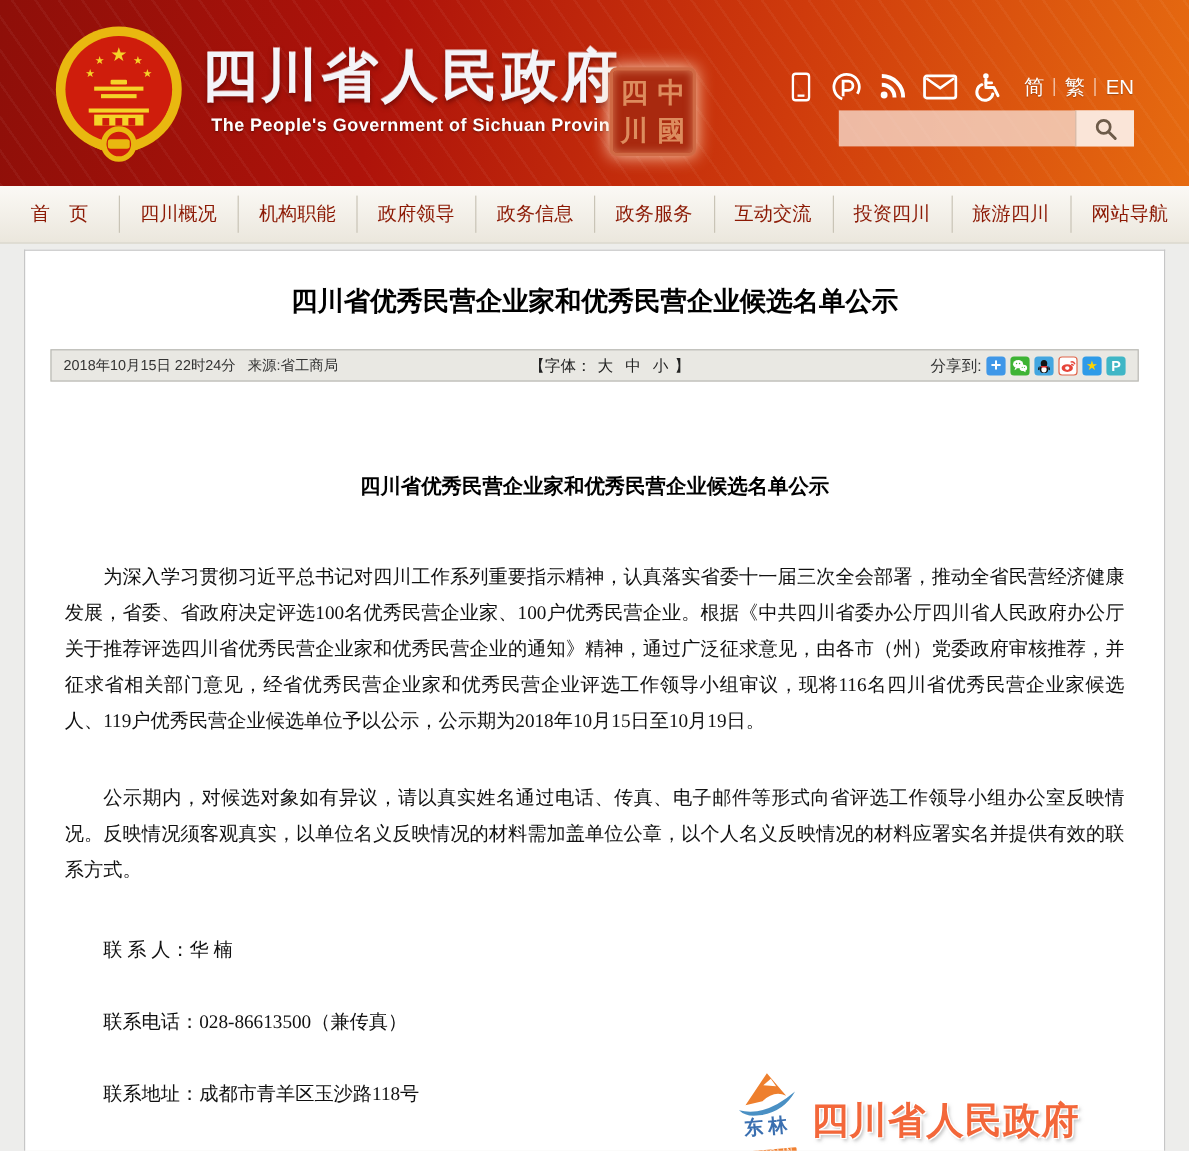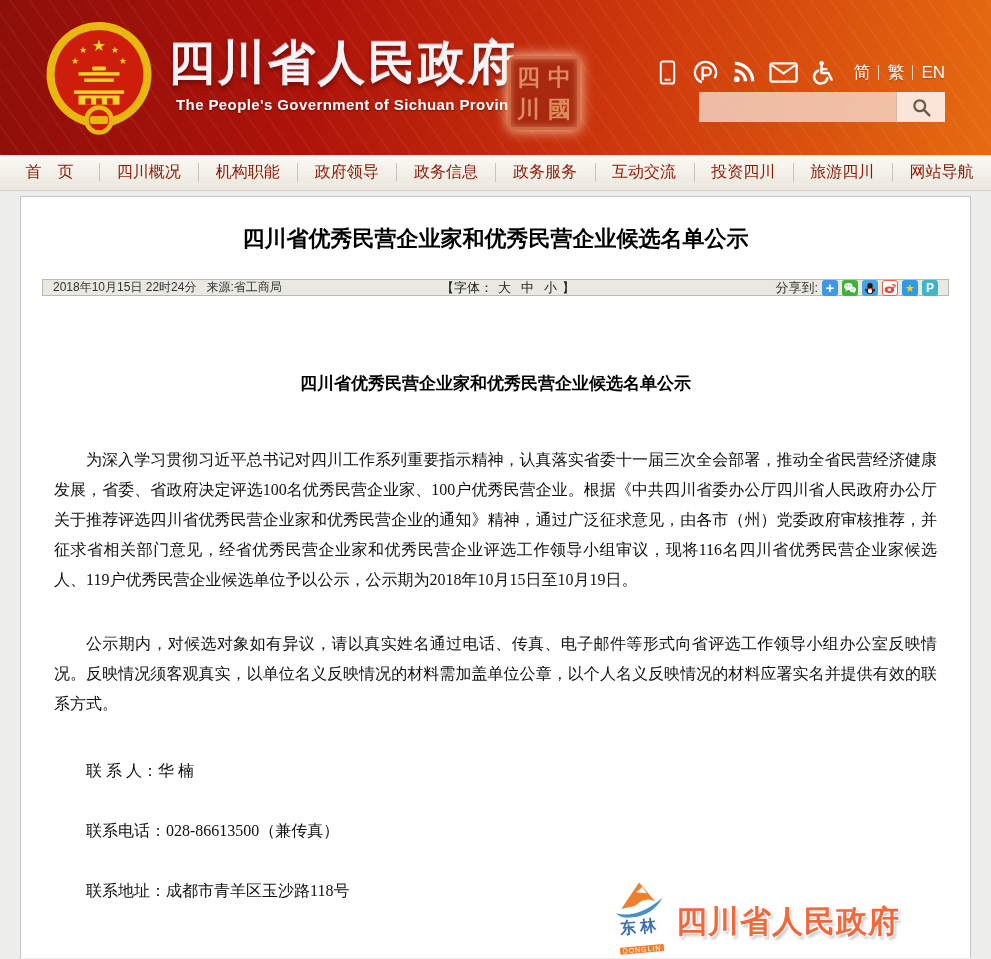--- a/index.html
+++ b/index.html
@@ -34,33 +34,33 @@
   .searchbox { position:absolute; top:92px; right:46px; width:246px; height:30px;
     display:flex; background:rgba(246,221,207,.78); }
   .search-input { flex:1; min-width:0; background:transparent; border:none; outline:none;
     padding:0 9px; font-size:14px; color:#5a3a2a; }
   .search-btn { flex:0 0 49px; background:rgba(251,235,224,.85);
     border-left:1px solid rgba(150,100,70,.35); display:flex; align-items:center;
     justify-content:center; cursor:pointer; }
   .search-btn svg { width:21px; height:21px; }
 
   
-  .nav { height:36px; display:flex; background:linear-gradient(#fbf9f5,#ebe7dd);
+  .nav { height:48px; display:flex; background:linear-gradient(#fbf9f5,#ebe7dd);
     border-bottom:1px solid #d6d2c6; }
   .nav-item { flex:1; display:flex; align-items:center; justify-content:center;
     font-size:16px; color:#8c1a05; text-decoration:none; cursor:pointer; position:relative; }
   .nav-item + .nav-item::before { content:""; position:absolute; left:0; top:8px; bottom:8px;
     width:1px; background:#c9c4b6; }
 
   
   .panel { margin:5px 20px 0; height:762px; background:#fff;
     border:1px solid #c6c6c6; border-bottom:none; position:relative; overflow:hidden; }
   .page-title { margin-top:27px; text-align:center; font-size:22px; font-weight:bold; color:#000; }
 
-  .metabar { margin:25px 21px 0; height:17px; background:#e9e8e3; border:1px solid #b9b9b4;
+  .metabar { margin:25px 21px 0; height:27px; background:#e9e8e3; border:1px solid #b9b9b4;
     display:flex; align-items:center; padding:0 10px; font-size:12px; color:#333; }
   .meta-left { flex:0 0 388px; display:flex; gap:10px; white-space:nowrap; }
   .meta-center { flex:1; font-size:13px; color:#222; white-space:nowrap; }
   .meta-center a { color:#222; text-decoration:none; cursor:pointer; margin:0 5px; }
   .meta-right { display:flex; align-items:center; gap:4px; font-size:13px; color:#333; }
   .share-icon { width:16px; height:16px; border-radius:3px; display:flex; align-items:center;
     justify-content:center; cursor:pointer; overflow:hidden; }
   .share-icon svg { width:14px; height:14px; display:block; }
   .si-plus   { background:#3f97e8; color:#fff; font-size:15px; font-weight:bold; line-height:14px; }
   .si-wechat { background:#3eb334; }

